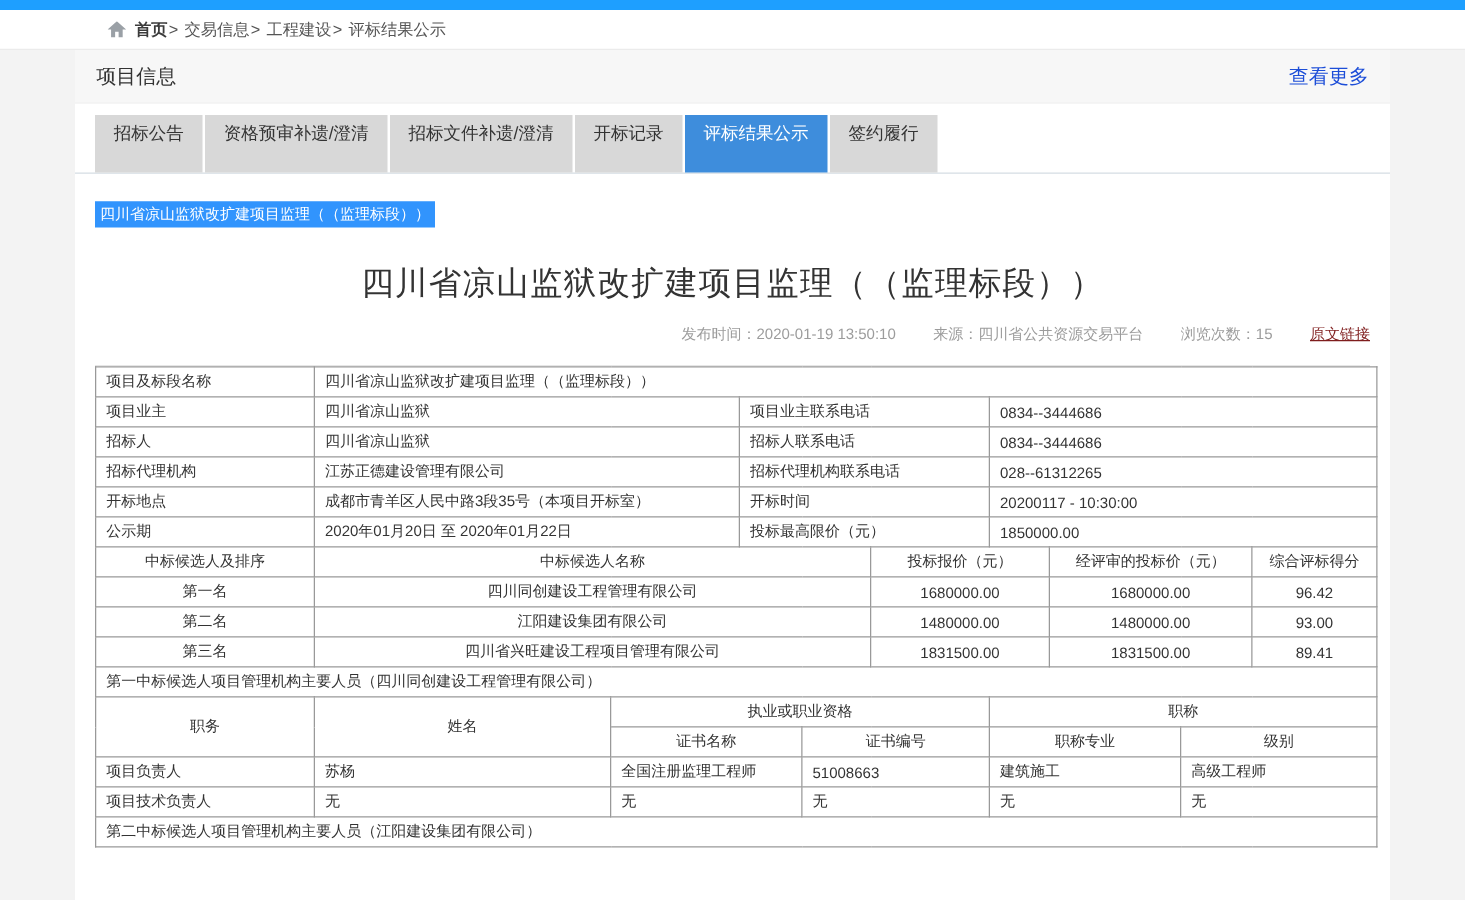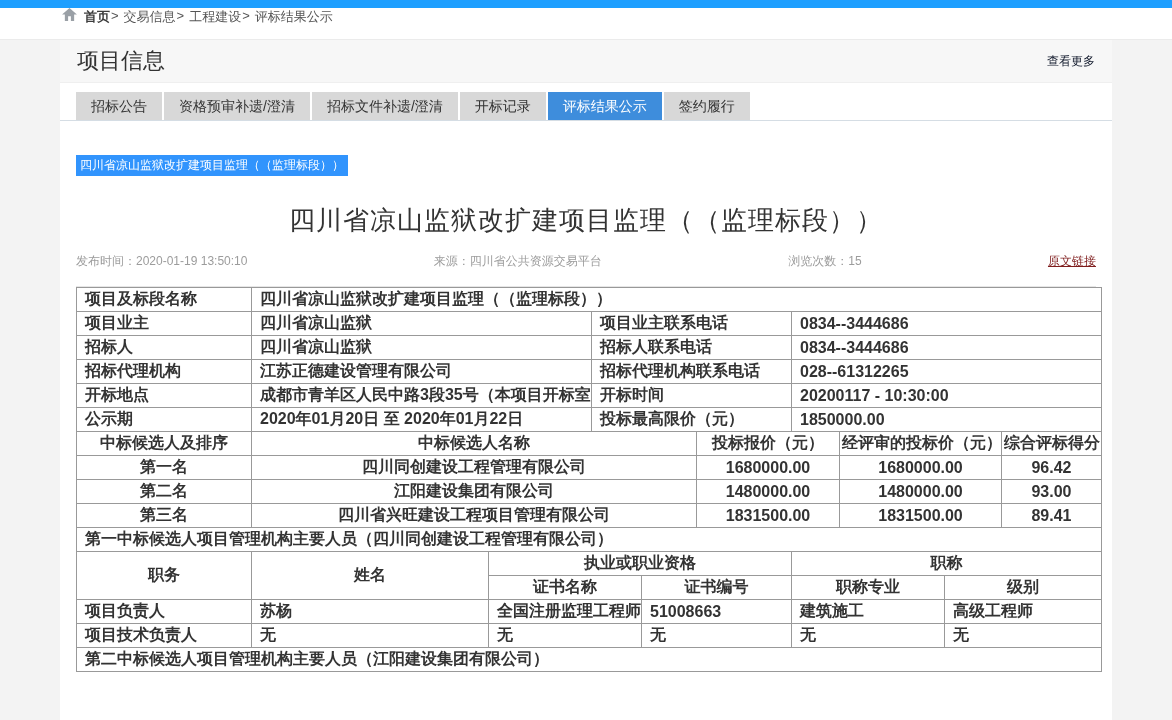--- a/index.html
+++ b/index.html
@@ -2,55 +2,55 @@
 <html><head>
 <meta charset="utf-8">
 <style>
   * { margin:0; padding:0; box-sizing:border-box; }
   html,body { width:1172px; height:720px; overflow:hidden; }
   body { background:#f3f3f3; font-family:"Liberation Sans", sans-serif; color:#333; }
 
   .topbar { height:8px; background:#1e9fff; }
 
   .breadcrumb-bar { height:32px; background:#fff; border-bottom:1px solid #ebebeb;
-    display:flex; align-items:flex-start; padding-left:62px; font-size:13px; color:#555; }
+    display:flex; align-items:center; padding-left:86px; font-size:13px; color:#555; }
   .home-icon { width:15px; height:13px; margin-right:7px; display:inline-block; }
   .crumb-home { font-weight:bold; color:#3c3c3c; cursor:pointer; }
   .crumb { color:#555; cursor:pointer; }
   .crumb-sep { margin:0 5px 0 1px; color:#555; }
 
   .container { width:1052px; margin-left:60px; background:#fff; height:680px; }
 
   .header-bar { background:#f7f7f7; height:43px; display:flex; align-items:center;
     justify-content:space-between; padding:0 17px; border-bottom:1px solid #efefef; }
-  .header-title { font-size:22px; color:#333; }
-  .more-link { font-size:12px; color:#0f172a; cursor:pointer; }
+  .header-title { font-size:16px; color:#333; }
+  .more-link { font-size:16px; color:#1d4ed8; cursor:pointer; }
 
   .tabs-row { padding:9px 16px 0 16px; border-bottom:1px solid #d5dde4; display:flex; gap:2px; background:#fff; }
-  .tab { background:#d8d8d8; color:#333; font-size:14px; height:28px; line-height:28px;
+  .tab { background:#d8d8d8; color:#333; font-size:14px; height:46px; line-height:28px;
     padding:0 15px; cursor:pointer; white-space:nowrap; }
   .tab.active { background:#3e8ddc; color:#fff; }
 
-  .content { padding:22px 16px 0 16px;margin-top:12px; }
+  .content { padding:22px 16px 0 16px; }
 
   .selected-link { display:inline-block; background:#3194fd; color:#fff; font-size:12px;
     padding:2px 4px; cursor:pointer; }
 
   .article-title { text-align:center; font-size:26px; font-weight:400; color:#333; margin-top:27px; letter-spacing:1px; }
 
-  .meta-row { display:flex; justify-content:space-between; gap:30px; font-size:12px; color:#9c9c9c; margin-top:15px; }
+  .meta-row { display:flex; justify-content:flex-end; gap:30px; font-size:12px; color:#9c9c9c; margin-top:15px; }
   .meta-item { white-space:nowrap; }
   .meta-link { cursor:pointer; color:#7f1d1d;text-decoration:underline; }
 
   .divider { border-bottom:1px solid #e6e6e6; margin-top:16px; }
 
   .subtitle { text-align:center; font-size:15px; color:#333; margin:25px 0 17px 0; }
 
   table.result { width:1025px; margin:0 auto; border-collapse:collapse; table-layout:fixed;
-    font-size:16px; color:#333;font-weight:bold; }
+    font-size:12px; color:#333; }
   table.result td { border:1px solid #999; height:24px; padding:1px 8px; overflow:hidden;
     white-space:nowrap; text-align:left; vertical-align:middle; }
   table.result td.c { text-align:center; padding:1px 2px; }
 </style>
 </head>
 <body>
 
 <div class="topbar"></div>
 
 <div class="breadcrumb-bar">

